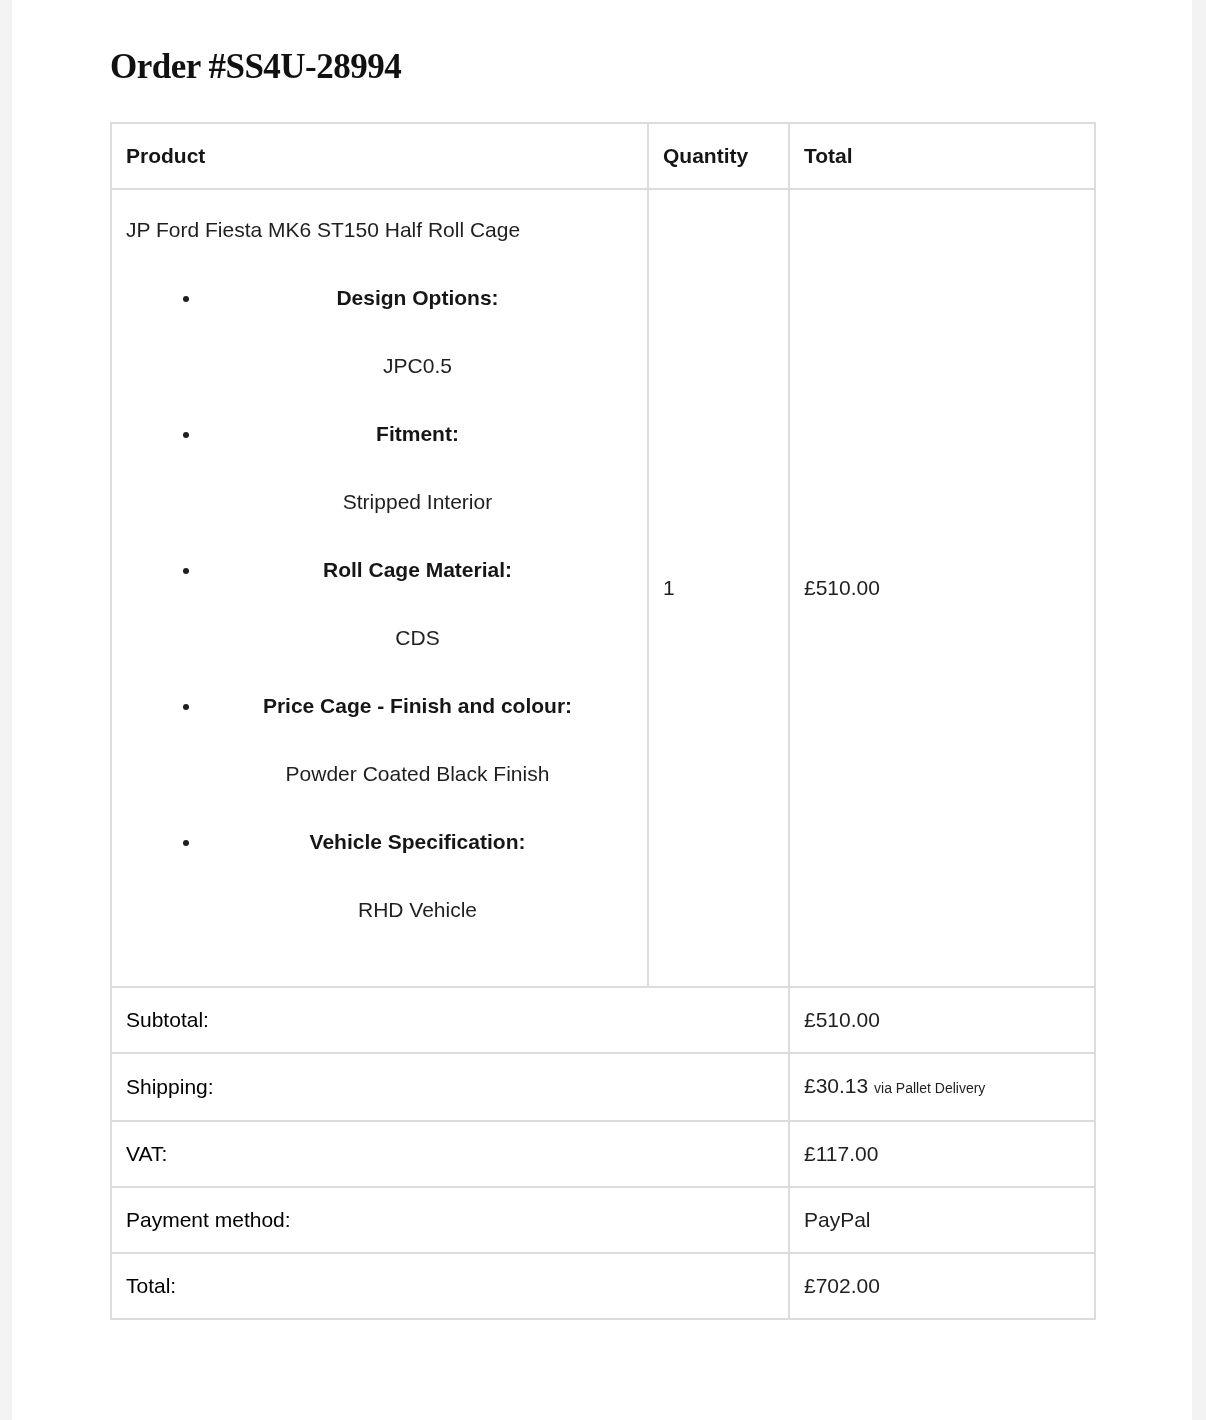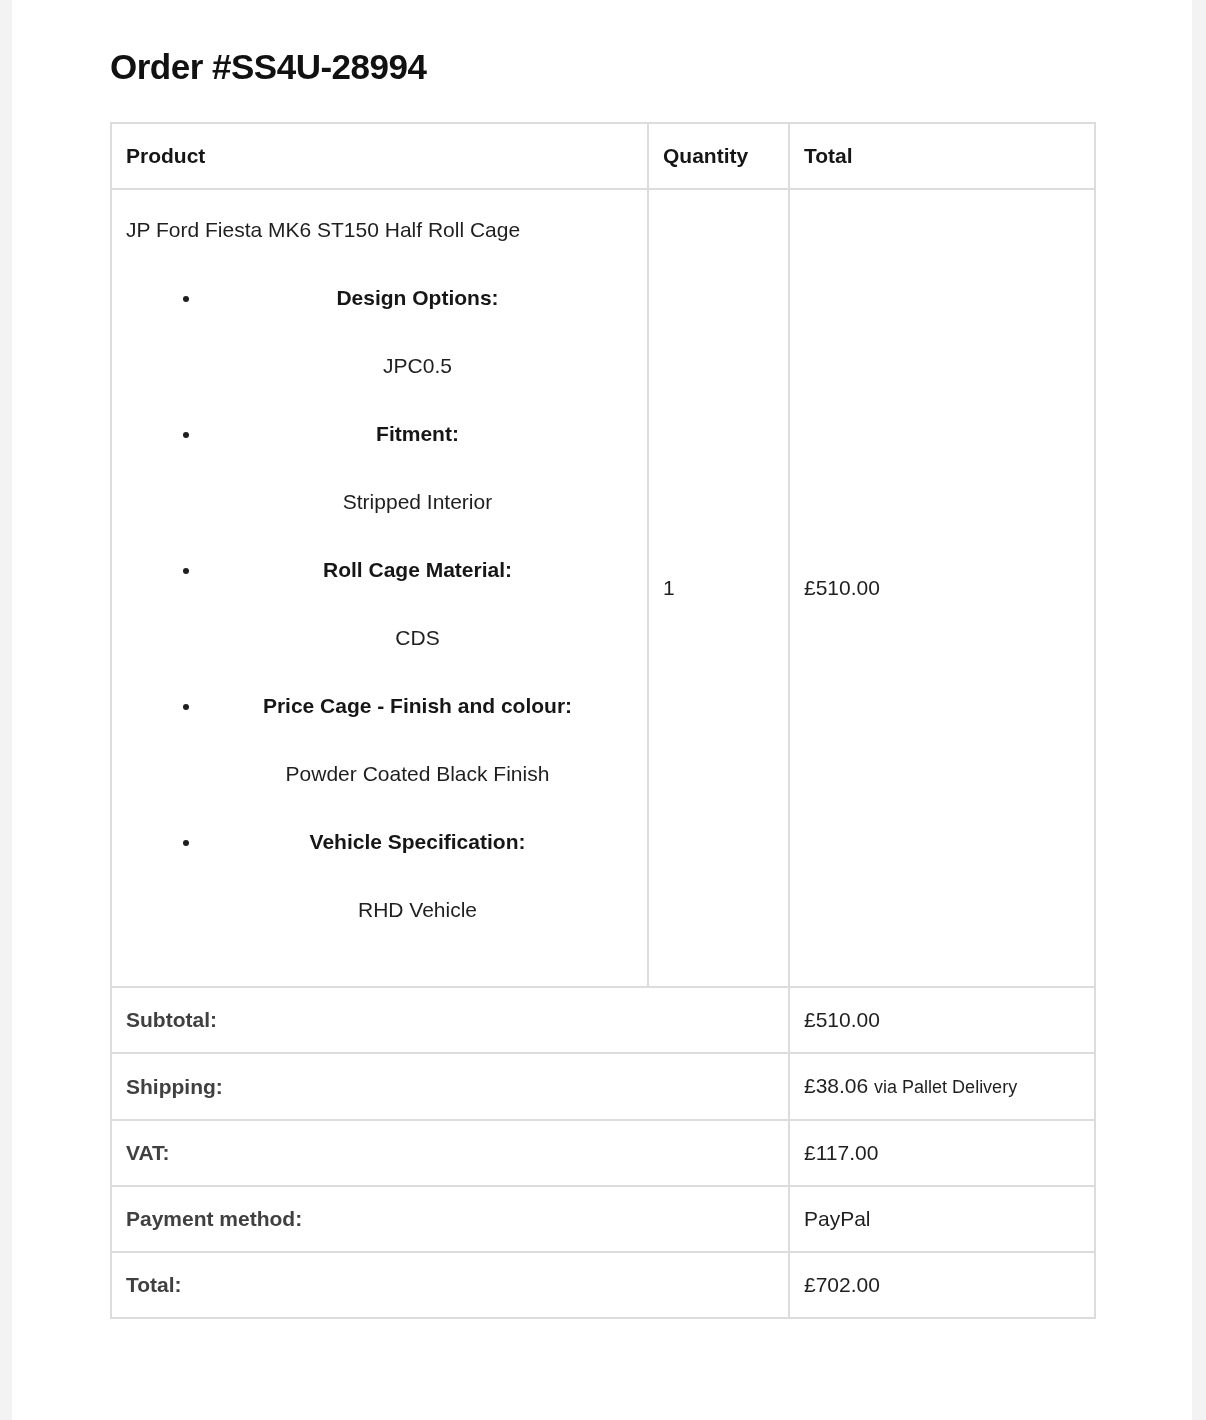--- a/index.html
+++ b/index.html
@@ -22,20 +22,21 @@
 
   .page { padding: 48px 110px 0 110px; }
 
   h1.order-title {
     margin: 0 0 36px 0;
     font-size: 35px;
     line-height: 38px;
     font-weight: 700;
     letter-spacing: -0.5px;
     color: #111111;
+    font-family: Liberation Serif, serif;
   }
 
   table.order-table {
     width: 100%;
     border-collapse: collapse;
     table-layout: fixed;
   }
   col.c-product  { width: 537px; }
   col.c-quantity { width: 141px; }
   col.c-price    { width: auto;  }
@@ -58,22 +59,22 @@
 
   ul.options-list {
     margin: 0;
     padding: 0 0 0 76px;
     list-style: disc outside;
     text-align: center;
   }
   ul.options-list li { margin: 0; }
   .opt-label { font-weight: 700; color: #161616; }
 
-  td.sum-label { font-weight: 700; color: #404040; margin-top: 16px; }
-  .ship-note { font-size: 18px; }
+  td.sum-label { font-weight: 400; color: #000000; margin-top: 16px; }
+  .ship-note { font-size: 14px; }
 </style>
 </head>
 <body>
 
 <div class="gutter left"></div>
 <div class="gutter right"></div>
 
 <main class="page">
 
   <h1 class="order-title">Order #SS4U-28994</h1>
@@ -125,21 +126,21 @@
       </tr>
 
       <tr>
         <td colspan="2" class="sum-label">Subtotal:</td>
         <td>£510.00</td>
       </tr>
 
       <tr>
         <td colspan="2" class="sum-label">Shipping:</td>
         <td>
-          <span>£38.06</span>
+          <span>£30.13</span>
           <span class="ship-note">via Pallet Delivery</span>
         </td>
       </tr>
 
       <tr>
         <td colspan="2" class="sum-label">VAT:</td>
         <td>£117.00</td>
       </tr>
 
       <tr>

